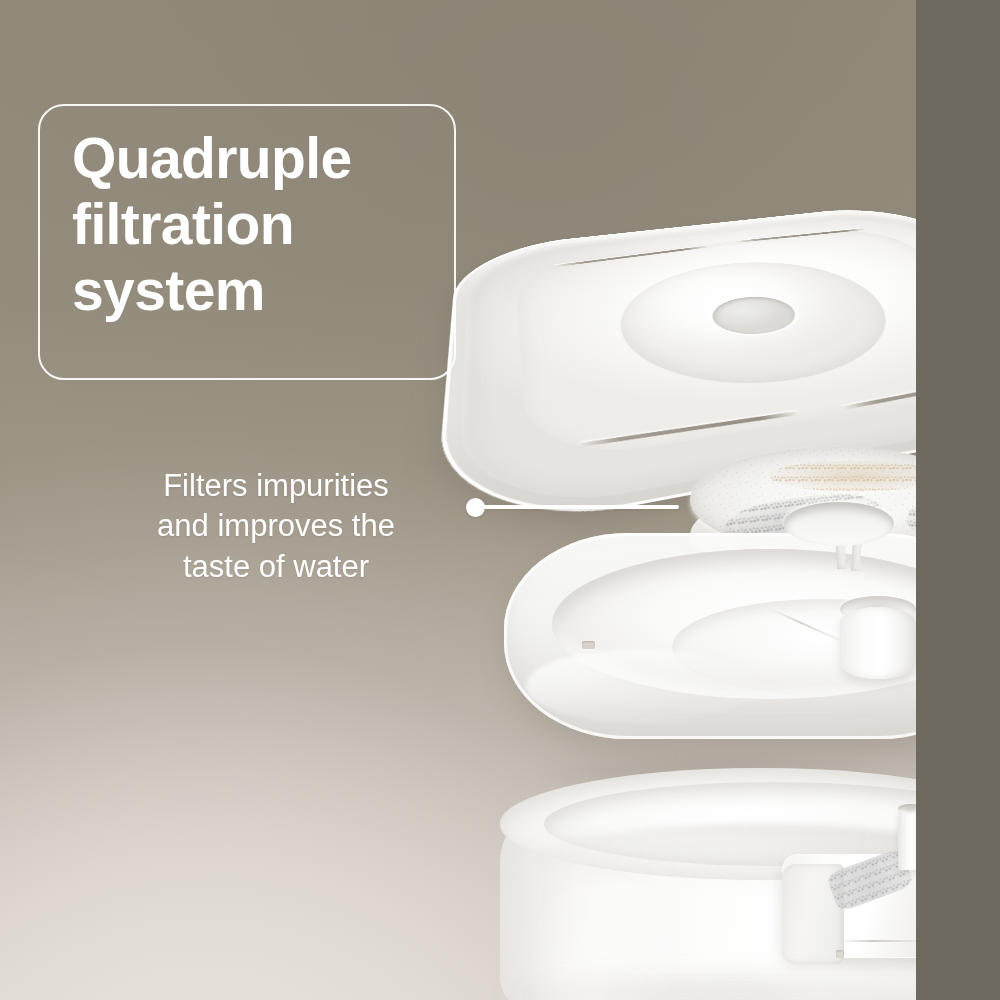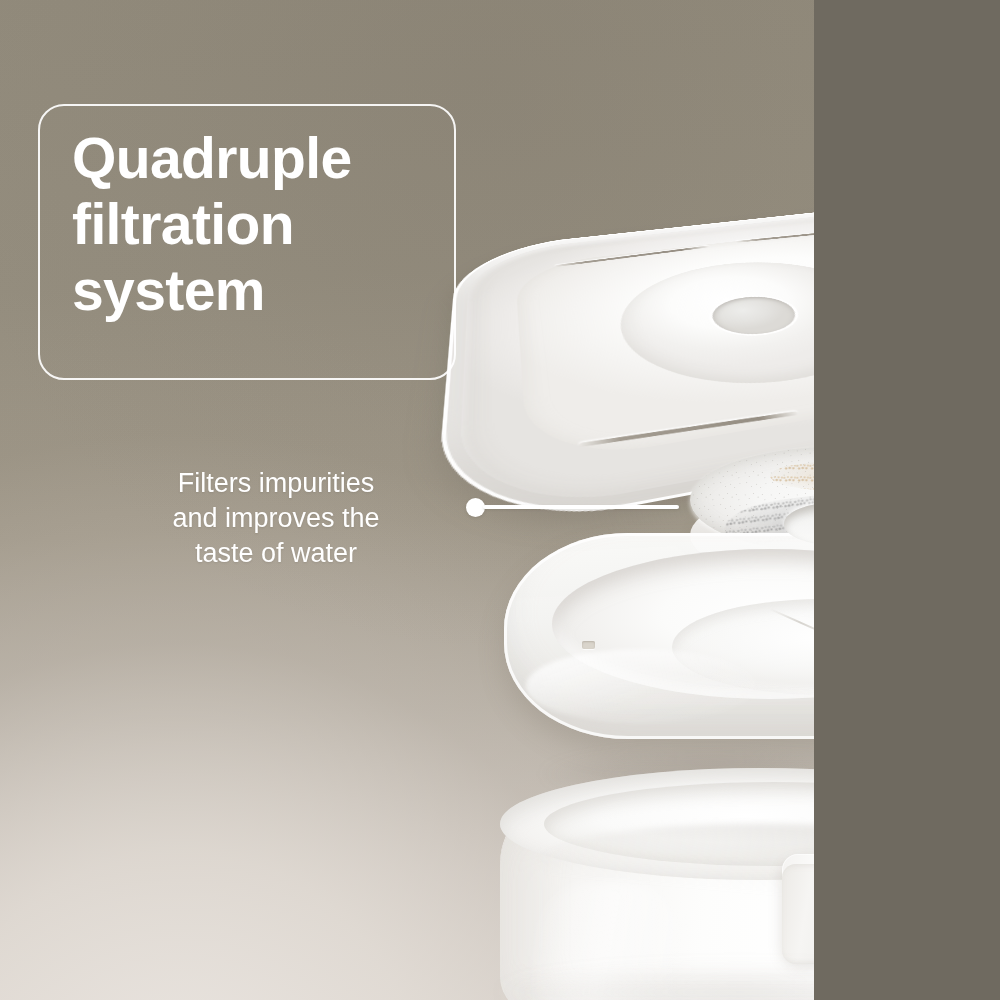--- a/index.html
+++ b/index.html
@@ -4,21 +4,21 @@
 <style>
   html, body {
     margin: 0;
     padding: 0;
     background: #6f6a60;
   }
   * { box-sizing: border-box; }
 
   #scene {
     position: relative;
-    width: 814px;
+    width: 916px;
     height: 1000px;
     overflow: hidden;
     font-family: "Liberation Sans", sans-serif;
     background: #978f81;
   }
 
   
   .bg-base {
     position: absolute;
     inset: 0;
@@ -56,21 +56,21 @@
   }
 
   
   .callout-text {
     position: absolute;
     left: 104px;
     top: 466px;
     width: 344px;
     text-align: center;
     color: #ffffff;
-    font-size: 27px;
+    font-size: 31px;
     line-height: 1.30;
     font-weight: 400;
     letter-spacing: 0px;
     white-space: pre-line;
     text-shadow: 0 1px 2px rgba(90,84,74,0.18);
   }
   .callout-dot {
     position: absolute;
     left: 466px;
     top: 498px;

